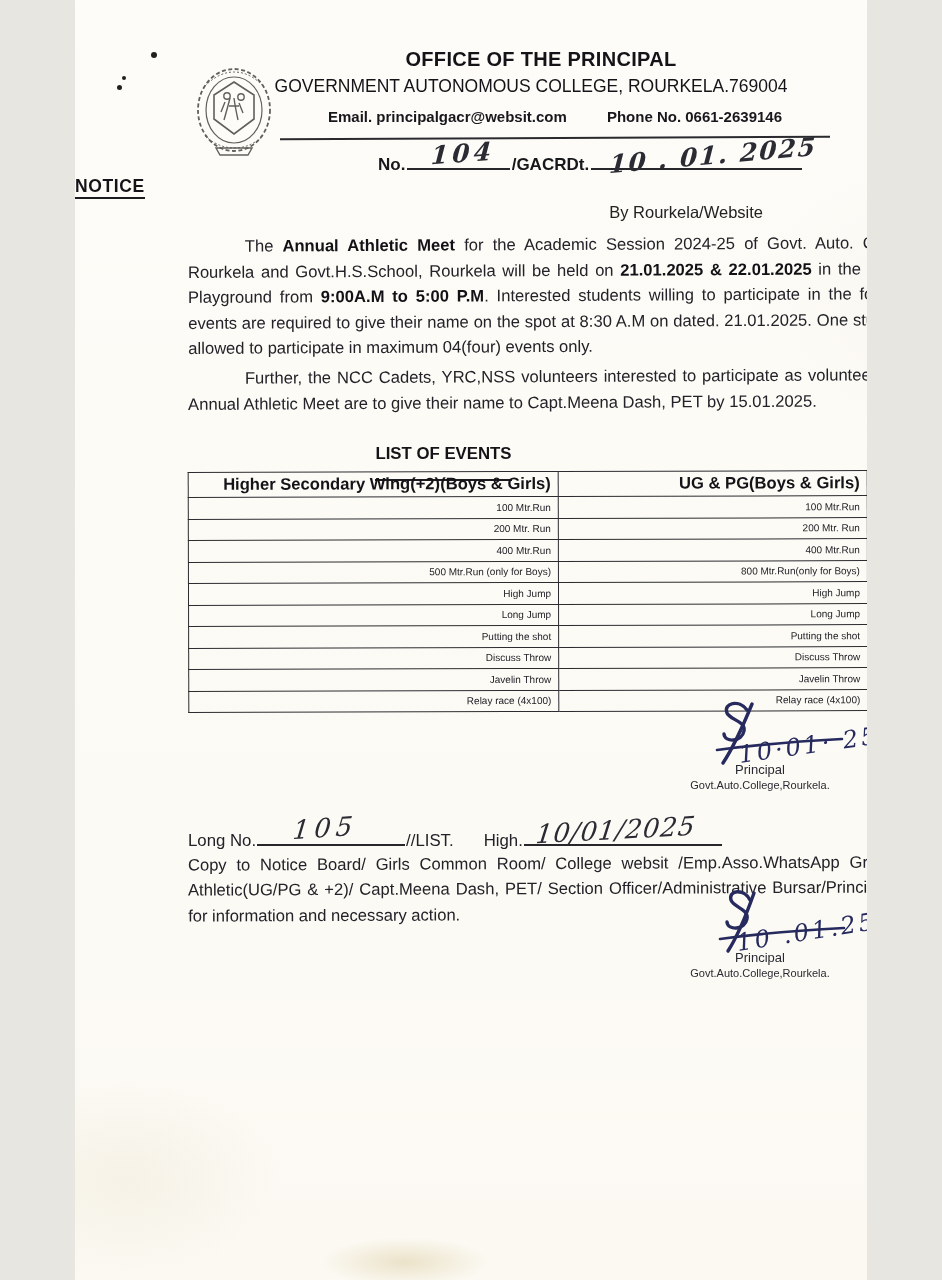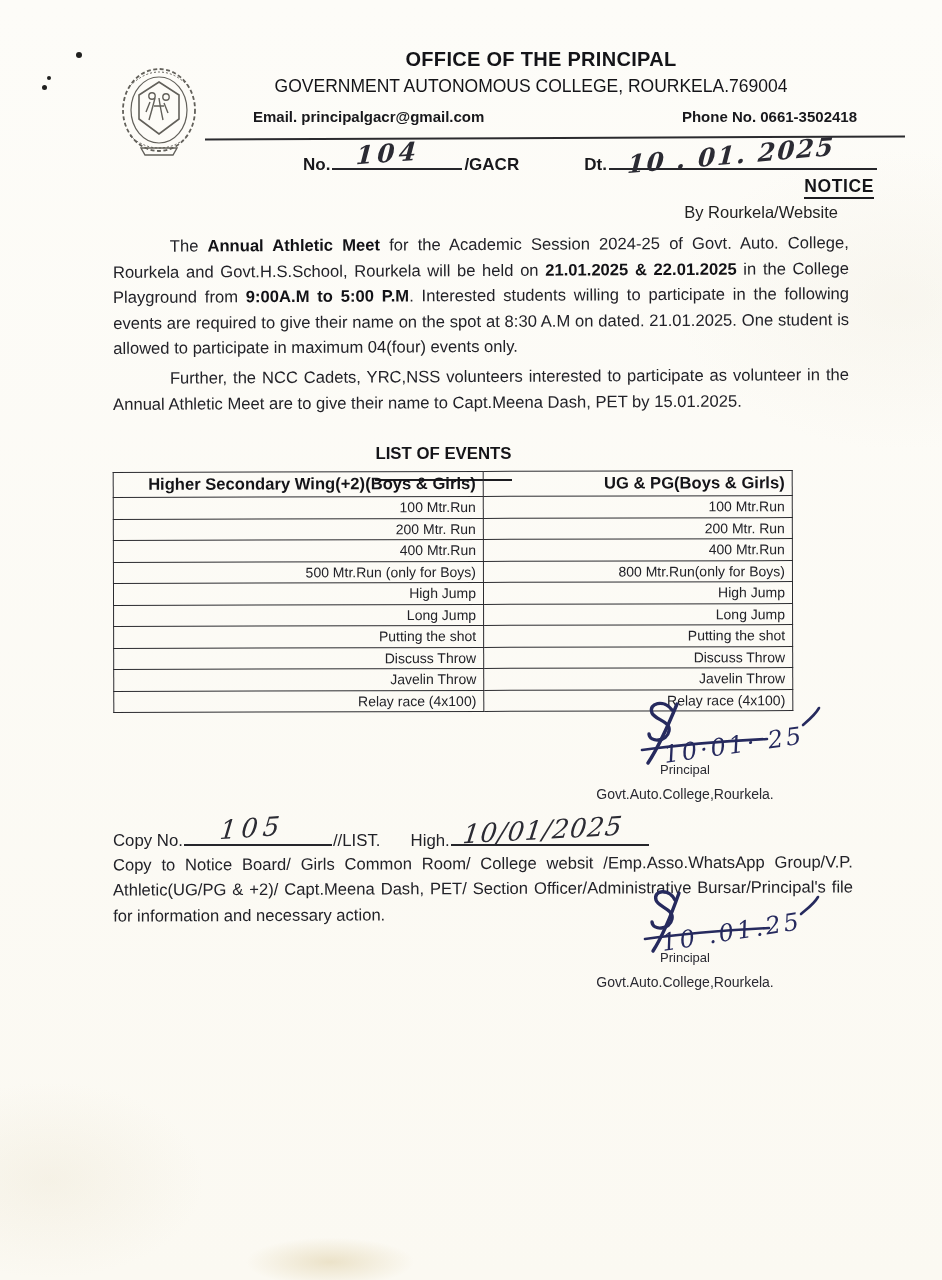--- a/index.html
+++ b/index.html
@@ -1,52 +1,52 @@
 <!DOCTYPE html>
 <html><head>
 <meta charset="utf-8">
 <style>
   html,body{margin:0;padding:0;background:#e8e6e0;}
   .page{
-    position:relative; width:942px; height:1280px; margin:0 auto;
+    position:relative; width:792px; height:1280px; margin:0 auto;
     font-family:"Liberation Sans", sans-serif; color:#1e1e24; overflow:hidden;
     background:
       radial-gradient(120px 35px at 330px 1262px, rgba(216,198,150,.45), transparent 70%),
       radial-gradient(220px 140px at 50px 1180px, rgba(232,224,202,.30), transparent 70%),
       radial-gradient(300px 200px at 900px 300px, rgba(240,236,224,.35), transparent 75%),
       linear-gradient(#fdfcf8, #fbf9f2);
   }
   .abs{position:absolute;}
   .speck{position:absolute;background:#20201f;border-radius:50%;}
   .hdr-office{left:200px;right:60px;top:48px;text-align:center;font-weight:bold;font-size:20px;letter-spacing:.3px;color:#141418;}
   .hdr-college{left:150px;right:30px;top:76px;text-align:center;font-weight:normal;font-size:17.5px;color:#141418;}
   .contact{left:253px;right:85px;top:108px;display:flex;justify-content:space-between;font-weight:bold;font-size:15px;color:#18181c;}
   .hdr-rule{left:205px;right:37px;top:137px;border-top:2.2px solid #2a2a2e;transform:rotate(-.25deg);}
   .ref-row{left:303px;right:65px;top:146px;display:flex;align-items:baseline;font-weight:bold;font-size:17px;color:#18181c;}
   .blank{position:relative;border-bottom:2px solid #26262b;height:22px;}
   .hand{font-family:"DejaVu Serif", serif;font-style:italic;color:#2b2b33;white-space:nowrap;}
   .hw-no{position:absolute;left:24px;bottom:0px;font-size:25px;transform:rotate(-4deg) skewX(-8deg);letter-spacing:4px;}
   .hw-dt{position:absolute;left:18px;bottom:-2px;font-size:25px;transform:rotate(-5deg) skewX(-9deg);letter-spacing:2px;}
-  .notice-title{left:0;right:68px;top:176px;text-align:right;}
+  .notice-title{left:0;right:68px;top:176px;text-align:left;}
   .notice-title span{font-weight:bold;font-size:17.5px;letter-spacing:.6px;border-bottom:2.2px solid #1c1c20;padding-bottom:1px;color:#141418;}
   .via{right:104px;top:203px;font-size:16.5px;color:#222;}
   .para{left:113px;width:736px;font-size:16.6px;line-height:25.6px;text-align:justify;color:#222228;transform:rotate(-.3deg);}
   .para b{color:#121216;}
   .indent{text-indent:57px;}
   .events-title{left:0;right:68px;top:444px;text-align:center;}
   .events-title span{font-weight:bold;font-size:16.8px;border-bottom:2.2px solid #1c1c20;padding-bottom:16px;color:#141418;margin-left:13px;}
   table.events{left:113px;top:471px;width:680px;border-collapse:collapse;transform:rotate(-.15deg);}
   table.events th, table.events td{border:1.6px solid #2c2c30;padding:0 7px;text-align:right;white-space:nowrap;overflow:hidden;}
   table.events th{font-size:16.6px;font-weight:bold;height:24px;color:#141418;}
-  table.events td{font-size:14px;height:20.5px;color:#222228;}
+  table.events td{font-size:10px;height:20.5px;color:#222228;}
   table.events col.c1{width:54.5%;} table.events col.c2{width:45.5%;}
   .sig-block{position:absolute;width:280px;}
   .sig-svg{display:block;margin-left:72px;}
   .sig-title{text-align:center;font-size:13px;color:#2a2a32;margin-top:-4px;}
-  .sig-org{text-align:center;font-size:14px;color:#2a2a32;margin-top:9px;}
+  .sig-org{text-align:center;font-size:11px;color:#2a2a32;margin-top:2px;}
   .memo-row{left:113px;right:90px;top:820px;display:flex;align-items:baseline;font-size:16.8px;color:#222228;}
   .blank-memo{position:relative;border-bottom:2px solid #26262b;height:24px;}
   .hw-memo{position:absolute;left:36px;bottom:1px;font-size:26px;transform:rotate(-4deg) skewX(-10deg);letter-spacing:5px;}
   .hw-date{position:absolute;left:12px;bottom:-1px;font-size:26px;transform:rotate(-3deg) skewX(-10deg);letter-spacing:1px;}
   .copy-para{left:113px;width:740px;top:851px;font-size:16.6px;line-height:25.3px;text-align:justify;color:#222228;transform:rotate(-.25deg);}
   .logo{left:116px;top:60px;}
 </style>
 </head>
 <body>
 
@@ -67,22 +67,22 @@
       <path d="M34 42 l-4 10 m18 -9 l4 10 M38 46 h10" stroke-width="1.4"></path>
       <path d="M25 88 h36 l-4 7 h-28 z" stroke-width="1.4"></path>
       <path d="M14 26 q14 -14 29 -14 q16 0 29 14" stroke-width="1" stroke-dasharray="2 2"></path>
       <path d="M14 76 q14 12 29 12 q16 0 29 -12" stroke-width="1" stroke-dasharray="2 2"></path>
     </g>
   </svg>
 
   <div class="abs hdr-office">OFFICE OF THE PRINCIPAL</div>
   <div class="abs hdr-college">GOVERNMENT AUTONOMOUS COLLEGE, ROURKELA.769004</div>
   <div class="abs contact">
-    <span>Email. principalgacr@gmail.com</span>
-    <span>Phone No. 0661-3502418</span>
+    <span>Email. principalgacr@websit.com</span>
+    <span>Phone No. 0661-2639146</span>
   </div>
   <div class="abs hdr-rule"></div>
 
   <div class="abs ref-row">
     <span>No.</span>
     <span class="blank" style="width:130px;margin:0 2px;">
       <span class="hand hw-no">104</span>
     </span>
     <span>/GACR</span>
     <span style="flex:1"></span>
@@ -166,21 +166,21 @@
         <path d="M25 50 C62 45 112 41 150 39" stroke-width="2.6"></path>
         <path d="M186 25 C193 19 198 15 202 8" stroke-width="2.6"></path>
       </g>
       <text x="48" y="63" transform="rotate(-8 48 63)" font-family="DejaVu Serif, serif" font-style="italic" font-size="24" letter-spacing="3" fill="#262a5e">10·01· 25</text>
     </svg>
     <div class="sig-title">Principal</div>
     <div class="sig-org">Govt.Auto.College,Rourkela.</div>
   </div>
 
   <div class="abs memo-row">
-    <span>Copy No.</span>
+    <span>Long No.</span>
     <span class="blank-memo" style="width:148px;margin:0 1px;">
       <span class="hand hw-memo">105</span>
     </span>
     <span>//LIST.</span>
     <span style="width:30px;"></span>
     <span>High.</span>
     <span class="blank-memo" style="width:198px;margin-left:1px;">
       <span class="hand hw-date">10/01/2025</span>
     </span>
   </div>

